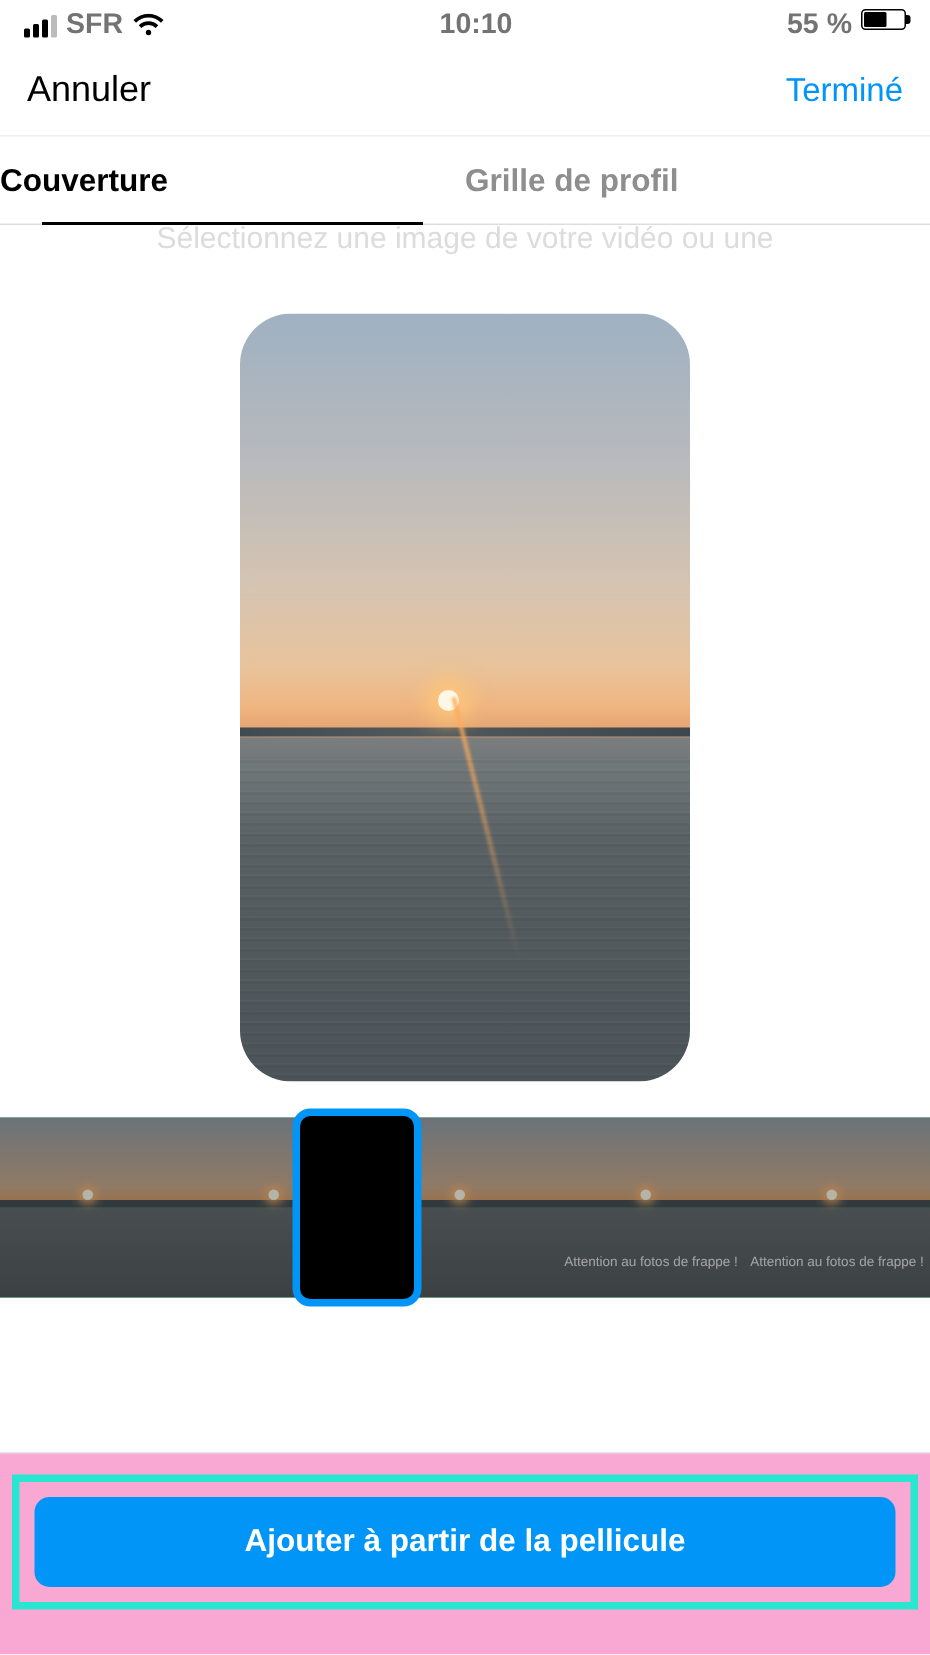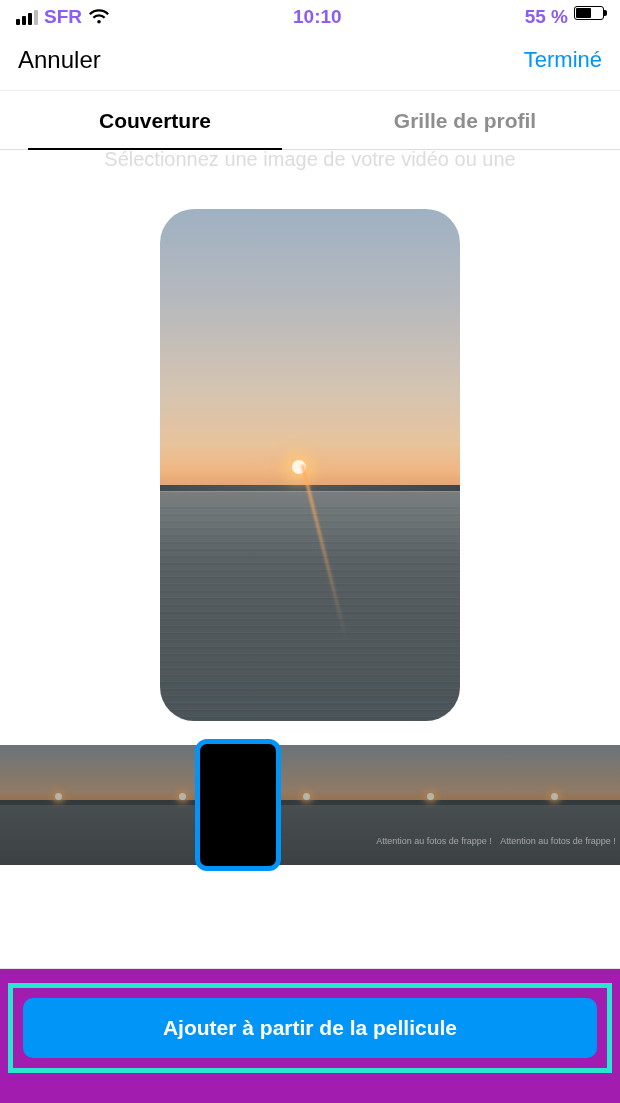--- a/index.html
+++ b/index.html
@@ -13,21 +13,21 @@
     }
 
     
     .status-bar {
       display: flex;
       justify-content: space-between;
       align-items: center;
       padding: 6px 16px 4px;
       font-size: 19px;
       font-weight: 600;
-      color: #8b5cf6;
+      color: #737373;
     }
     .status-left { display: flex; align-items: center; gap: 6px; }
     .status-right { display: flex; align-items: flex-start; gap: 6px; }
     .signal-bars { display: inline-flex; align-items: flex-end; gap: 2px; }
     .signal-bars span { width: 4px; background: #000; border-radius: 1px; }
     .signal-bars span:nth-child(1){height:6px}
     .signal-bars span:nth-child(2){height:9px}
     .signal-bars span:nth-child(3){height:12px}
     .signal-bars span:nth-child(4){height:15px;background:#bbb}
     .wifi-icon svg { display:block; }
@@ -48,21 +48,21 @@
     }
     .nav-cancel { font-size: 24px; color:#000; }
     .nav-title  { font-size: 22px; font-weight:700; color:#000; }
     .nav-done   { font-size: 22px; font-weight:400; color:#0095f6; }
 
     
     .tabs {
       display:flex; border-top:1px solid #eee; border-bottom:1px solid #ddd;
     }
     .tab {
-      flex:1; text-align:center; padding:18px 0 16px;
+      flex:1; text-align:left; padding:18px 0 16px;
       font-size:21px; font-weight:600; color:#8e8e8e; position:relative;
     }
     .tab.active { color:#000; }
     .tab.active::after {
       content:''; position:absolute; left:28px; right:28px; bottom:-1px;
       height:2px; background:#000;
     }
 
     
     .hint {
@@ -159,21 +159,21 @@
     }
     .scrubber-selector .mini-sky{height:46%}
     .scrubber-selector .mini-land{top:46%;height:4%}
     .scrubber-selector .mini-sea{top:50%}
     .scrubber-selector .mini-sun{top:40%;left:42%}
 
     
     .bottom-area {
       position:absolute; left:0; right:0; bottom:0;
       border-top:1px solid #e5e5e5;
-      padding-top:14px; background:#a21caf;
+      padding-top:14px; background:#f9a8d4;
     }
     .highlight-box {
       margin: 0 8px 8px;
       border:5px solid #29e6d0;
       padding:10px;
     }
     .add-button {
       width:100%;
       background:#0095f6; color:#fff;
       border:none; border-radius:10px;

